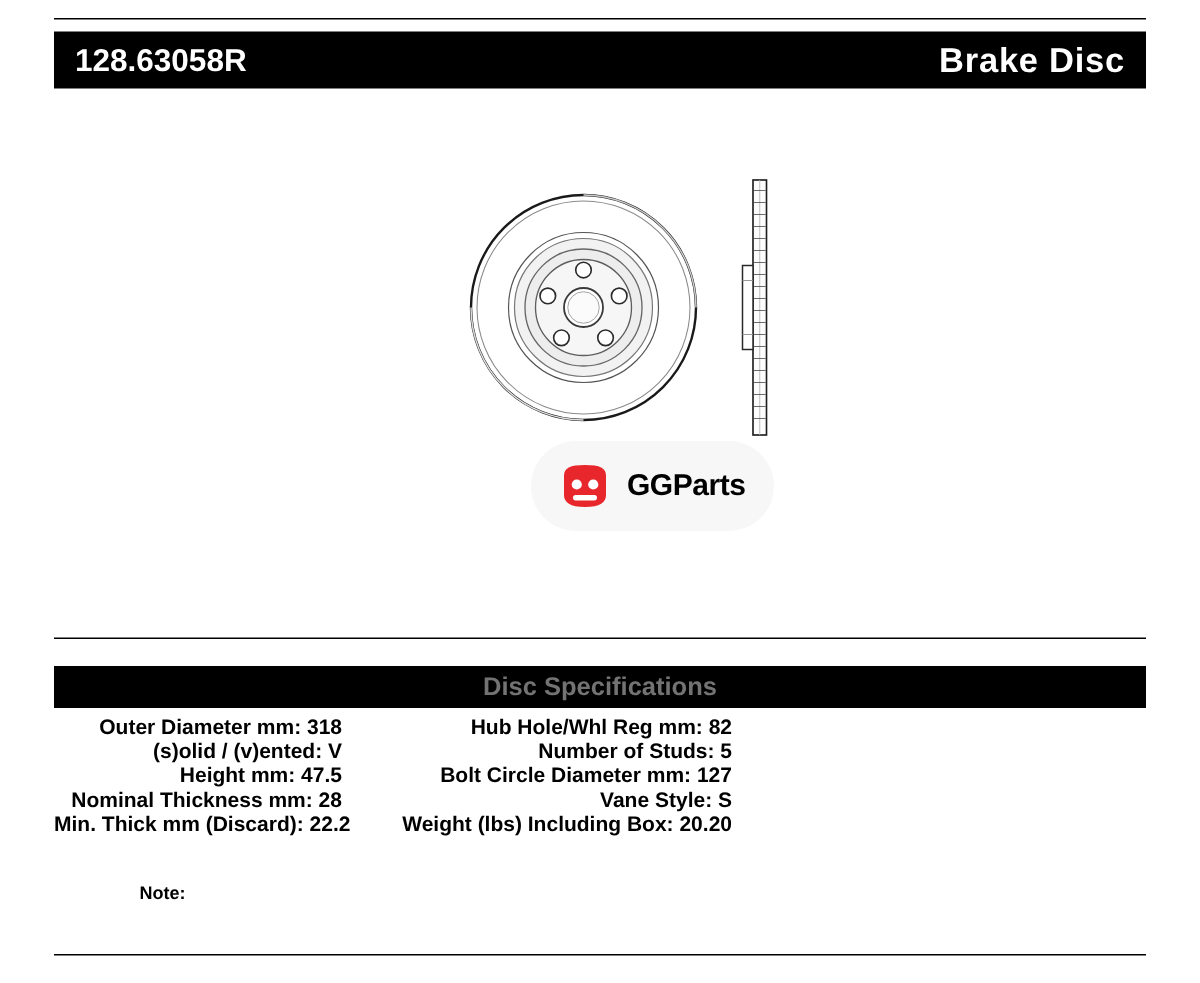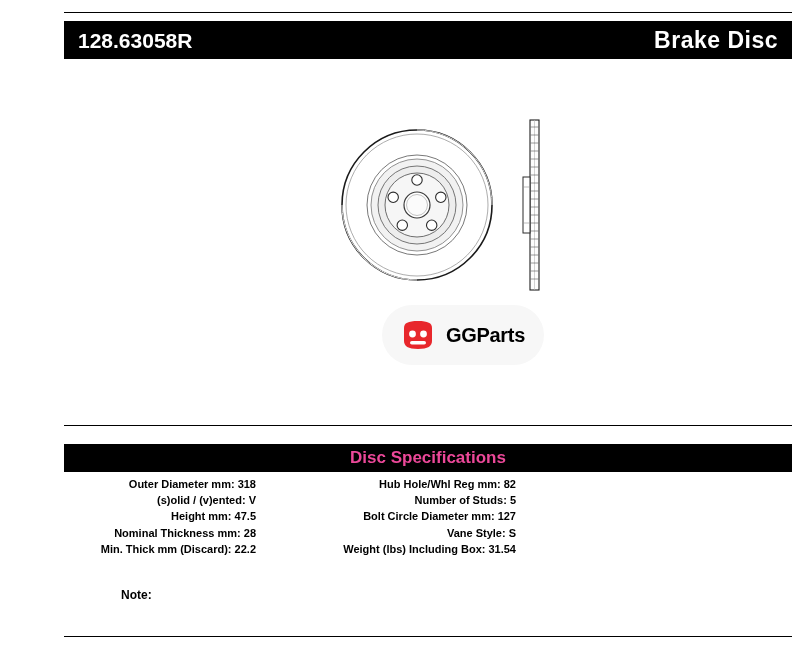--- a/index.html
+++ b/index.html
@@ -13,21 +13,20 @@
     font-family: "Liberation Sans", sans-serif;
     color: #000000;
     position: relative;
     overflow: hidden;
   }
   .page {
     position: absolute;
     left: 0; top: 0;
     width: 694px;
     height: 655px;
-    margin-left: 28px;
   }
 
   
   .header-bar {
     position: absolute;
     left: 36px;
     top: 21px;
     width: 728px;
     height: 38px;
     background: #000000;
@@ -88,21 +87,21 @@
   .rotor-svg {
     position: absolute;
     left: 270px;
     top: 35px;
   }
 
   
   .watermark {
     position: absolute;
     left: 318px;
-    top: 235px;
+    top: 224px;
     width: 162px;
     height: 60px;
     background: #f7f7f7;
     border-radius: 30px;
     display: flex;
     align-items: center;
     justify-content: center;
     gap: 11px;
   }
   .wm-badge {
@@ -119,21 +118,21 @@
   .wm-parts { color: #000000; }
 
   
   .spec-bar {
     position: absolute;
     left: 36px;
     top: 444px;
     width: 728px;
     height: 28px;
     background: #000000;
-    color: #ec4899;
+    color: #737373;
     display: flex;
     align-items: center;
     justify-content: center;
   }
   .spec-bar-title {
     font-size: 17px;
     font-weight: bold;
   }
 
   
@@ -145,21 +144,21 @@
     height: 110px;
     display: flex;
   }
   .spec-col {
     box-sizing: border-box;
   }
   .spec-col-1 { width: 200px; text-align: right; padding-right: 8px; }
   .spec-col-2 { width: 260px; text-align: right; padding-right: 8px; }
   .spec-col-3 { width: 268px; text-align: right; padding-right: 48px; }
   .spec-line {
-    font-size: 11px;
+    font-size: 14px;
     font-weight: bold;
     line-height: 16.2px;
     white-space: nowrap;
   }
 
   
   .note {
     position: absolute;
     left: 93px;
     top: 588px;
@@ -262,21 +261,21 @@
       <div class="spec-line">(s)olid / (v)ented: V</div>
       <div class="spec-line">Height mm: 47.5</div>
       <div class="spec-line">Nominal Thickness mm: 28</div>
       <div class="spec-line">Min. Thick mm (Discard): 22.2</div>
     </div>
     <div class="spec-col spec-col-2">
       <div class="spec-line">Hub Hole/Whl Reg mm: 82</div>
       <div class="spec-line">Number of Studs: 5</div>
       <div class="spec-line">Bolt Circle Diameter mm: 127</div>
       <div class="spec-line">Vane Style: S</div>
-      <div class="spec-line">Weight (lbs) Including Box: 31.54</div>
+      <div class="spec-line">Weight (lbs) Including Box: 20.20</div>
     </div>
   </div>
 
   <div class="note">Note:</div>
 
   <div class="rule-bottom"></div>
 
 </div>
 
 </body></html>

